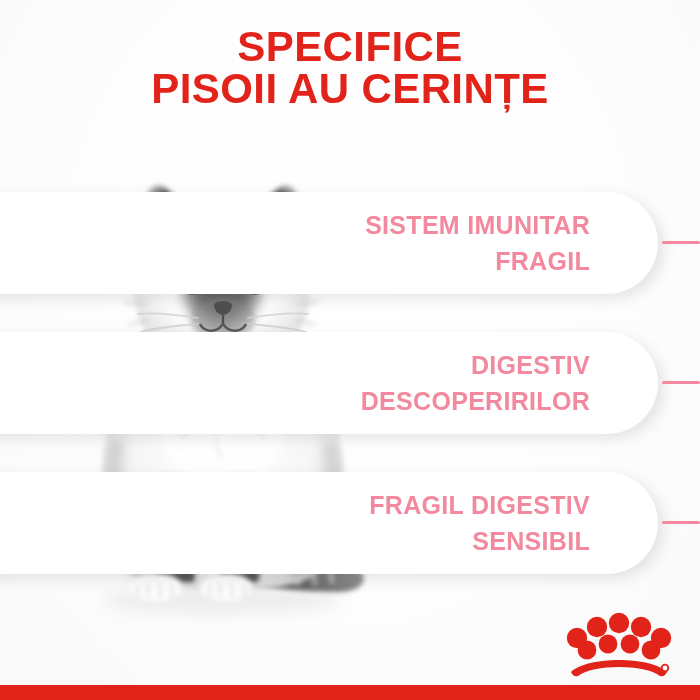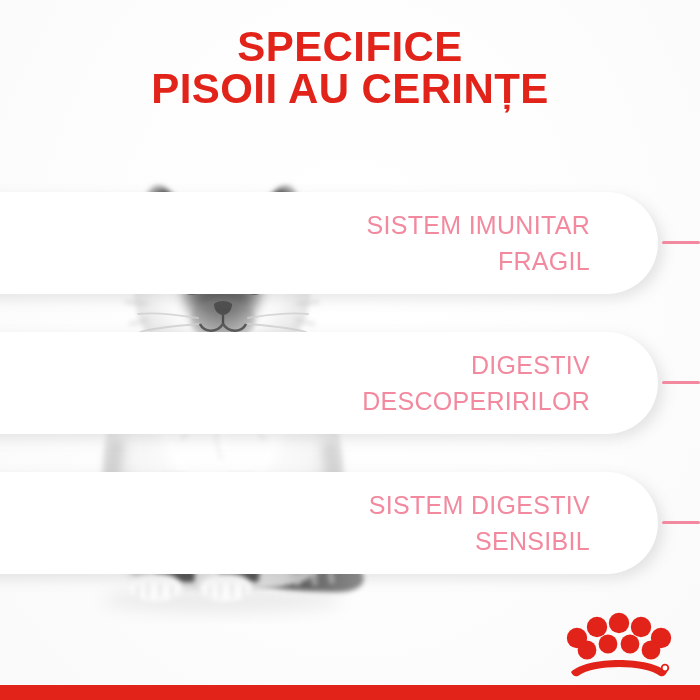--- a/index.html
+++ b/index.html
@@ -64,21 +64,21 @@
     box-sizing: border-box;
   }
   .card .card-text {
     position: absolute;
     right: 68px;
     top: 50%;
     transform: translateY(-50%);
     text-align: right;
     color: #F2899E;
     font-family: "Liberation Sans", sans-serif;
-    font-weight: normal;
+    font-weight: bold;
     font-size: 25px;
     line-height: 1.42;
     letter-spacing: 0.3px;
     white-space: pre-line;
   }
   .card-line {
     position: absolute;
     height: 3px;
     background: #F2899E;
     left: 662px;
@@ -289,21 +289,21 @@
   </div>
   <div class="card-line" id="line-1"></div>
 
   <div class="card" id="card-2">
     <span class="card-text">DIGESTIV
 DESCOPERIRILOR</span>
   </div>
   <div class="card-line" id="line-2"></div>
 
   <div class="card" id="card-3">
-    <span class="card-text">SISTEM DIGESTIV
+    <span class="card-text">FRAGIL DIGESTIV
 SENSIBIL</span>
   </div>
   <div class="card-line" id="line-3"></div>
 
   <div class="logo">
     <svg viewBox="0 0 108 72" xmlns="http://www.w3.org/2000/svg" aria-hidden="true">
       <g fill="#E2231A">
 
         <circle cx="12" cy="32" r="10.2"></circle>
         <circle cx="32" cy="21" r="10.2"></circle>

